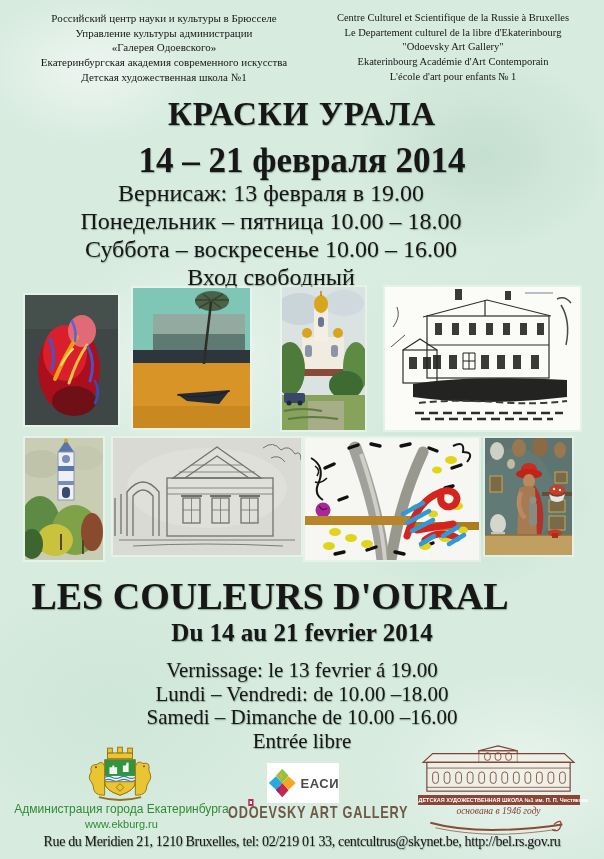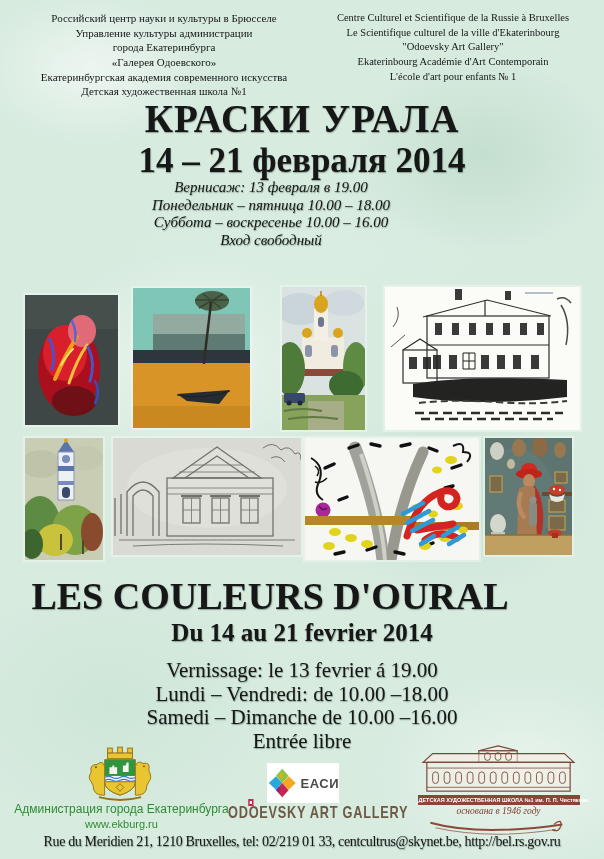--- a/index.html
+++ b/index.html
@@ -14,23 +14,23 @@
       radial-gradient(ellipse 210px 150px at 76% 58%, rgba(188,219,202,.55), transparent 65%),
       radial-gradient(ellipse 250px 190px at 18% 82%, rgba(199,227,210,.6), transparent 65%),
       radial-gradient(ellipse 230px 160px at 86% 90%, rgba(255,255,255,.45), transparent 65%),
       radial-gradient(ellipse 300px 90px  at 50% 30%, rgba(222,240,229,.5), transparent 70%);
   }
   .abs{position:absolute;}
   .ctr{text-align:center;}
   .sh{text-shadow:0.6px 1px 1.2px rgba(45,70,58,0.45);}
   .hdr-left{left:16px;top:11px;width:296px;font-size:11px;line-height:1.33;}
   .hdr-right{left:312px;top:11px;width:282px;font-size:10.5px;line-height:1.4;}
-  .ru-title{left:0;top:96px;width:604px;font-size:39px;font-weight:bold;letter-spacing:1px;}
+  .ru-title{left:0;top:96px;width:604px;font-size:33px;font-weight:bold;letter-spacing:1px;}
   .ru-dates{left:0;top:141px;width:604px;font-size:35px;font-weight:bold;}
-  .ru-details{left:0;top:179px;width:542px;font-size:15px;line-height:1.17;font-style:italic;}
+  .ru-details{left:0;top:179px;width:542px;font-size:24px;line-height:1.17;}
   .fr-title{left:0;top:574px;width:540px;font-size:38px;font-weight:bold;text-align:center;}
   .fr-dates{left:0;top:619px;width:604px;font-size:25px;font-weight:bold;}
   .fr-details{left:0;top:659px;width:604px;font-size:21px;line-height:1.13;}
   .gallery{left:0;top:287px;width:604px;height:288px;}
   .art{position:absolute;margin:0;outline:2px solid rgba(238,248,241,0.55);}
   .art svg{display:block;}
   .footer{left:0;top:834px;width:604px;font-size:14px;letter-spacing:-0.35px;}
   .coa{left:72px;top:746px;width:96px;height:58px;}
   .ekb-cap{left:14px;top:802px;width:215px;font-family:"Liberation Sans",sans-serif;color:#2f8b33;font-size:12px;line-height:1.2;}
   .ekb-url{left:14px;top:818px;width:215px;font-family:"Liberation Sans",sans-serif;color:#2f8b33;font-size:11px;}
@@ -46,28 +46,27 @@
   .school-founded{font-style:italic;font-size:9.5px;color:#7a3b2e;margin-top:1px;}
 </style>
 </head>
 <body>
 
 <div class="poster">
 
   <div class="abs ctr hdr-left">
     <div>Российский центр науки и культуры в Брюсселе</div>
     <div>Управление культуры администрации</div>
-    <div>города Екатеринбурга</div>
     <div>«Галерея Одоевского»</div>
     <div>Екатеринбургская академия современного искусства</div>
     <div>Детская художественная школа №1</div>
   </div>
   <div class="abs ctr hdr-right">
     <div>Centre Culturel et Scientifique de la Russie à Bruxelles</div>
-    <div>Le Scientifique culturel de la ville d'Ekaterinbourg</div>
+    <div>Le Departement culturel de la libre d'Ekaterinbourg</div>
     <div>"Odoevsky Art Gallery"</div>
     <div>Ekaterinbourg Académie d'Art Contemporain</div>
     <div>L'école d'art pour enfants № 1</div>
   </div>
 
   <div class="abs ctr sh ru-title">КРАСКИ УРАЛА</div>
   <div class="abs ctr sh ru-dates">14 – 21 февраля 2014</div>
   <div class="abs ctr sh ru-details">
     <div>Вернисаж: 13 февраля в 19.00</div>
     <div>Понедельник – пятница 10.00 – 18.00</div>

